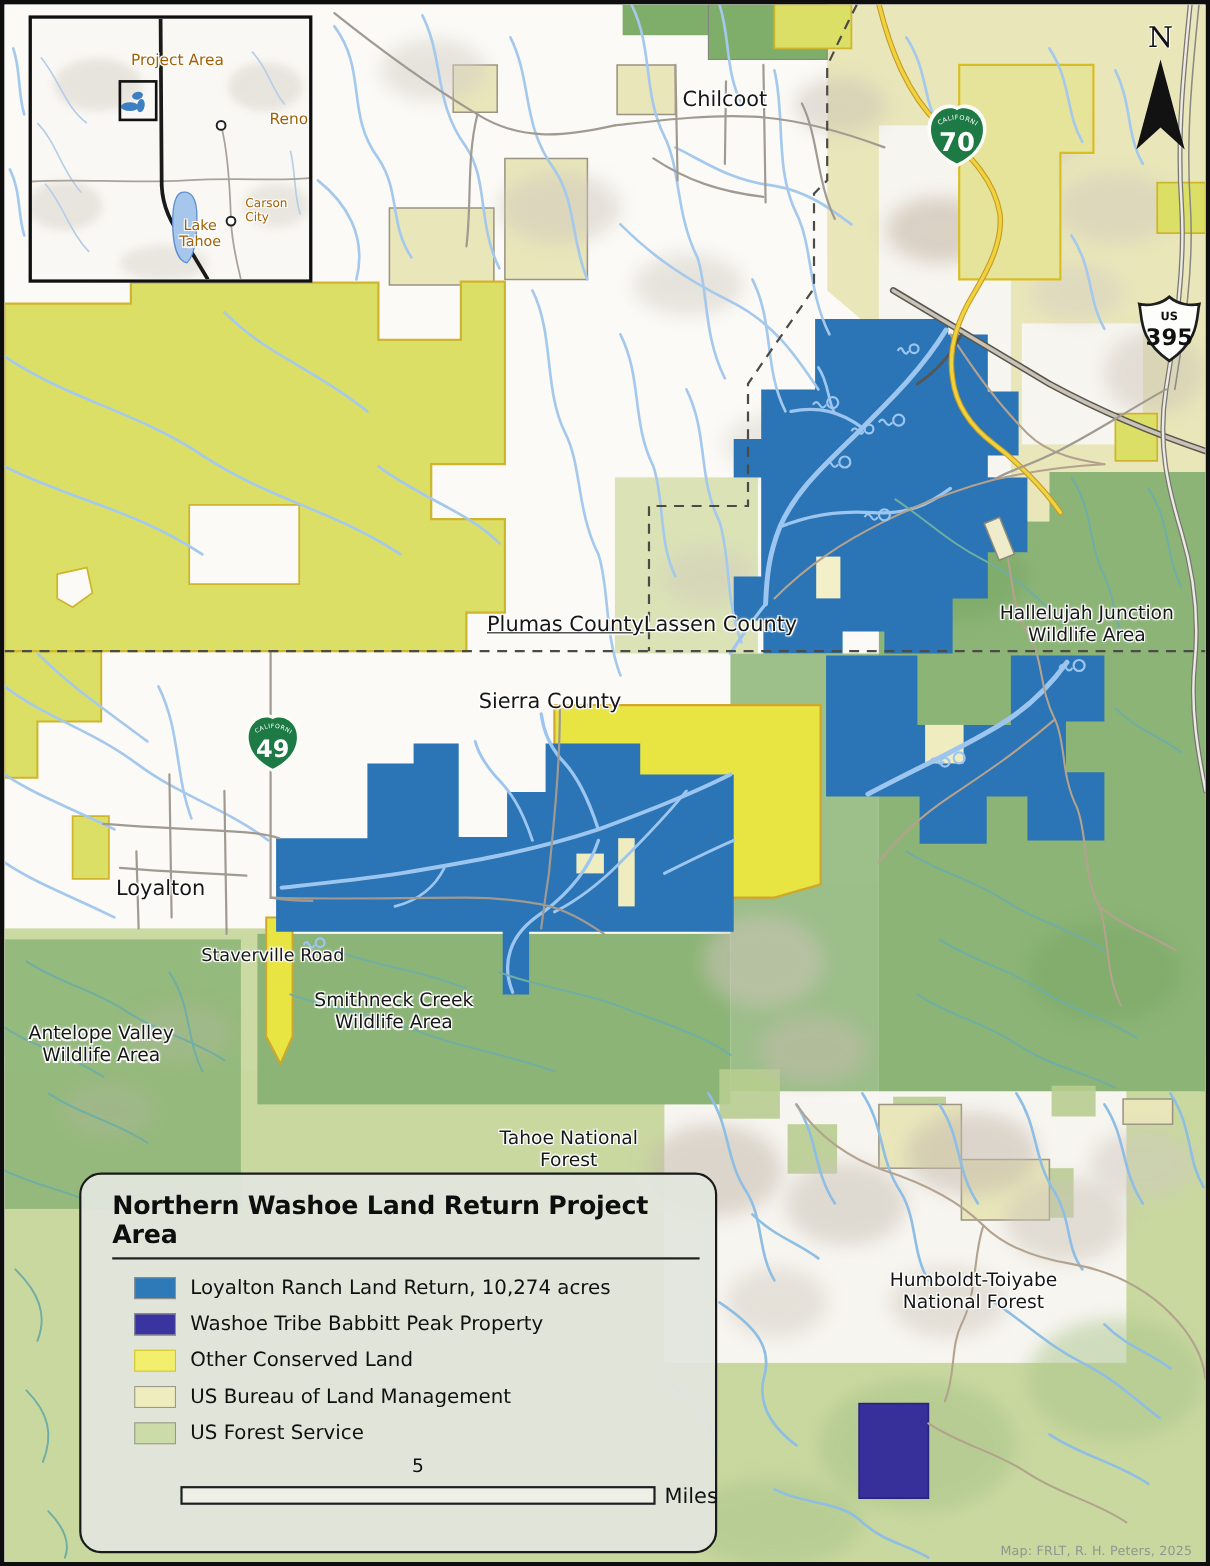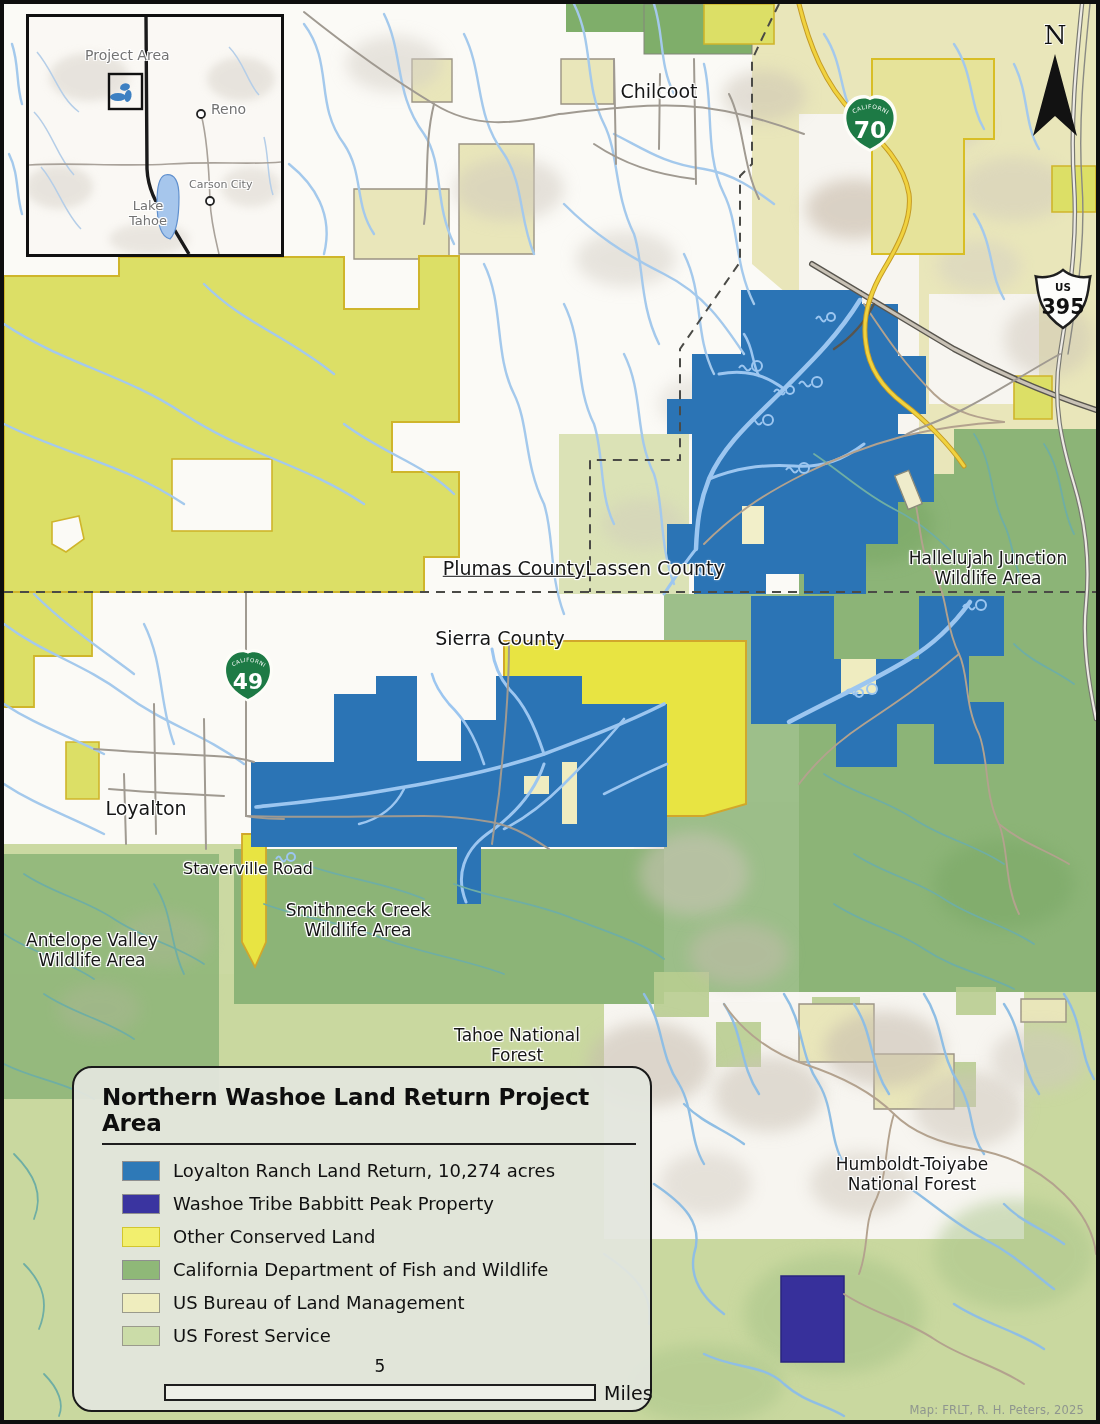--- a/index.html
+++ b/index.html
@@ -19,22 +19,23 @@
   .lbl-19{font-size:19px;}
   .lbl-17{font-size:17px;}
   .lbl-16{font-size:16px;}
   .maplabel span{display:block;}
   
   .inset{
     position:absolute;left:22px;top:10px;width:258px;height:243px;
     border:3px solid #101010;box-sizing:border-box;background:#FAF8F4;overflow:hidden;
   }
   .inset .ilabel{
-    position:absolute;color:#737373;font-size:14px;line-height:1.15;
+    position:absolute;color:#a16207;font-size:14px;line-height:1.15;
     text-shadow:0 0 2px #fff,1px 1px 0 #fff,-1px -1px 0 #fff,1px -1px 0 #fff,-1px 1px 0 #fff;
+    margin-left:34px;
   }
   
   .north{position:absolute;left:1022px;top:16px;width:58px;text-align:center;}
   .north .nletter{
     font-family:"DejaVu Serif","Liberation Serif",serif;font-size:26px;color:#111;
     text-shadow:0 0 2px #fff,1px 1px 0 #fff,-1px -1px 0 #fff;
   }
   
   .shield{position:absolute;}
   
@@ -391,21 +392,21 @@
       <span>Wildlife Area</span>
     </div>
   <div class="maplabel lbl-17" style="left:984px;top:541px;">
       <span>Hallelujah Junction</span>
       <span>Wildlife Area</span>
     </div>
   <div class="maplabel lbl-17" style="left:513px;top:1018px;">
       <span>Tahoe National</span>
       <span>Forest</span>
     </div>
-  <div class="maplabel lbl-17" style="left:908px;top:1147px;">
+  <div class="maplabel lbl-17" style="left:881px;top:1147px;">
       <span>Humboldt-Toiyabe</span>
       <span>National Forest</span>
     </div>
 
   <div class="inset">
     <svg width="252" height="237" viewBox="0 0 252 237">
       <ellipse cx="60" cy="60" rx="40" ry="24" fill="#D6D0C7" opacity="0.5" filter="url(#soft2)"></ellipse>
       <ellipse cx="30" cy="170" rx="34" ry="22" fill="#D6D0C7" opacity="0.5" filter="url(#soft2)"></ellipse>
       <ellipse cx="212" cy="62" rx="34" ry="22" fill="#D6D0C7" opacity="0.5" filter="url(#soft2)"></ellipse>
       <ellipse cx="222" cy="170" rx="30" ry="20" fill="#D6D0C7" opacity="0.45" filter="url(#soft2)"></ellipse>
@@ -491,24 +492,20 @@
     </div>
     <div class="legend-row">
       <span class="legend-swatch" style="background: rgb(58, 52, 160); border-color: rgb(143, 143, 143);"></span>
       <span class="legend-label">Washoe Tribe Babbitt Peak Property</span>
     </div>
     <div class="legend-row">
       <span class="legend-swatch" style="background: rgb(242, 239, 110); border-color: rgb(210, 198, 46);"></span>
       <span class="legend-label">Other Conserved Land</span>
     </div>
     <div class="legend-row">
-      <span class="legend-swatch" style="background: rgb(143, 184, 120); border-color: rgb(143, 143, 143);"></span>
-      <span class="legend-label">California Department of Fish and Wildlife</span>
-    </div>
-    <div class="legend-row">
       <span class="legend-swatch" style="background: rgb(239, 237, 190); border-color: rgb(154, 154, 140);"></span>
       <span class="legend-label">US Bureau of Land Management</span>
     </div>
     <div class="legend-row">
       <span class="legend-swatch" style="background: rgb(203, 220, 168); border-color: rgb(154, 154, 140);"></span>
       <span class="legend-label">US Forest Service</span>
     </div>
 
     <div class="scale-area">
       <div class="scale-number">5</div>

